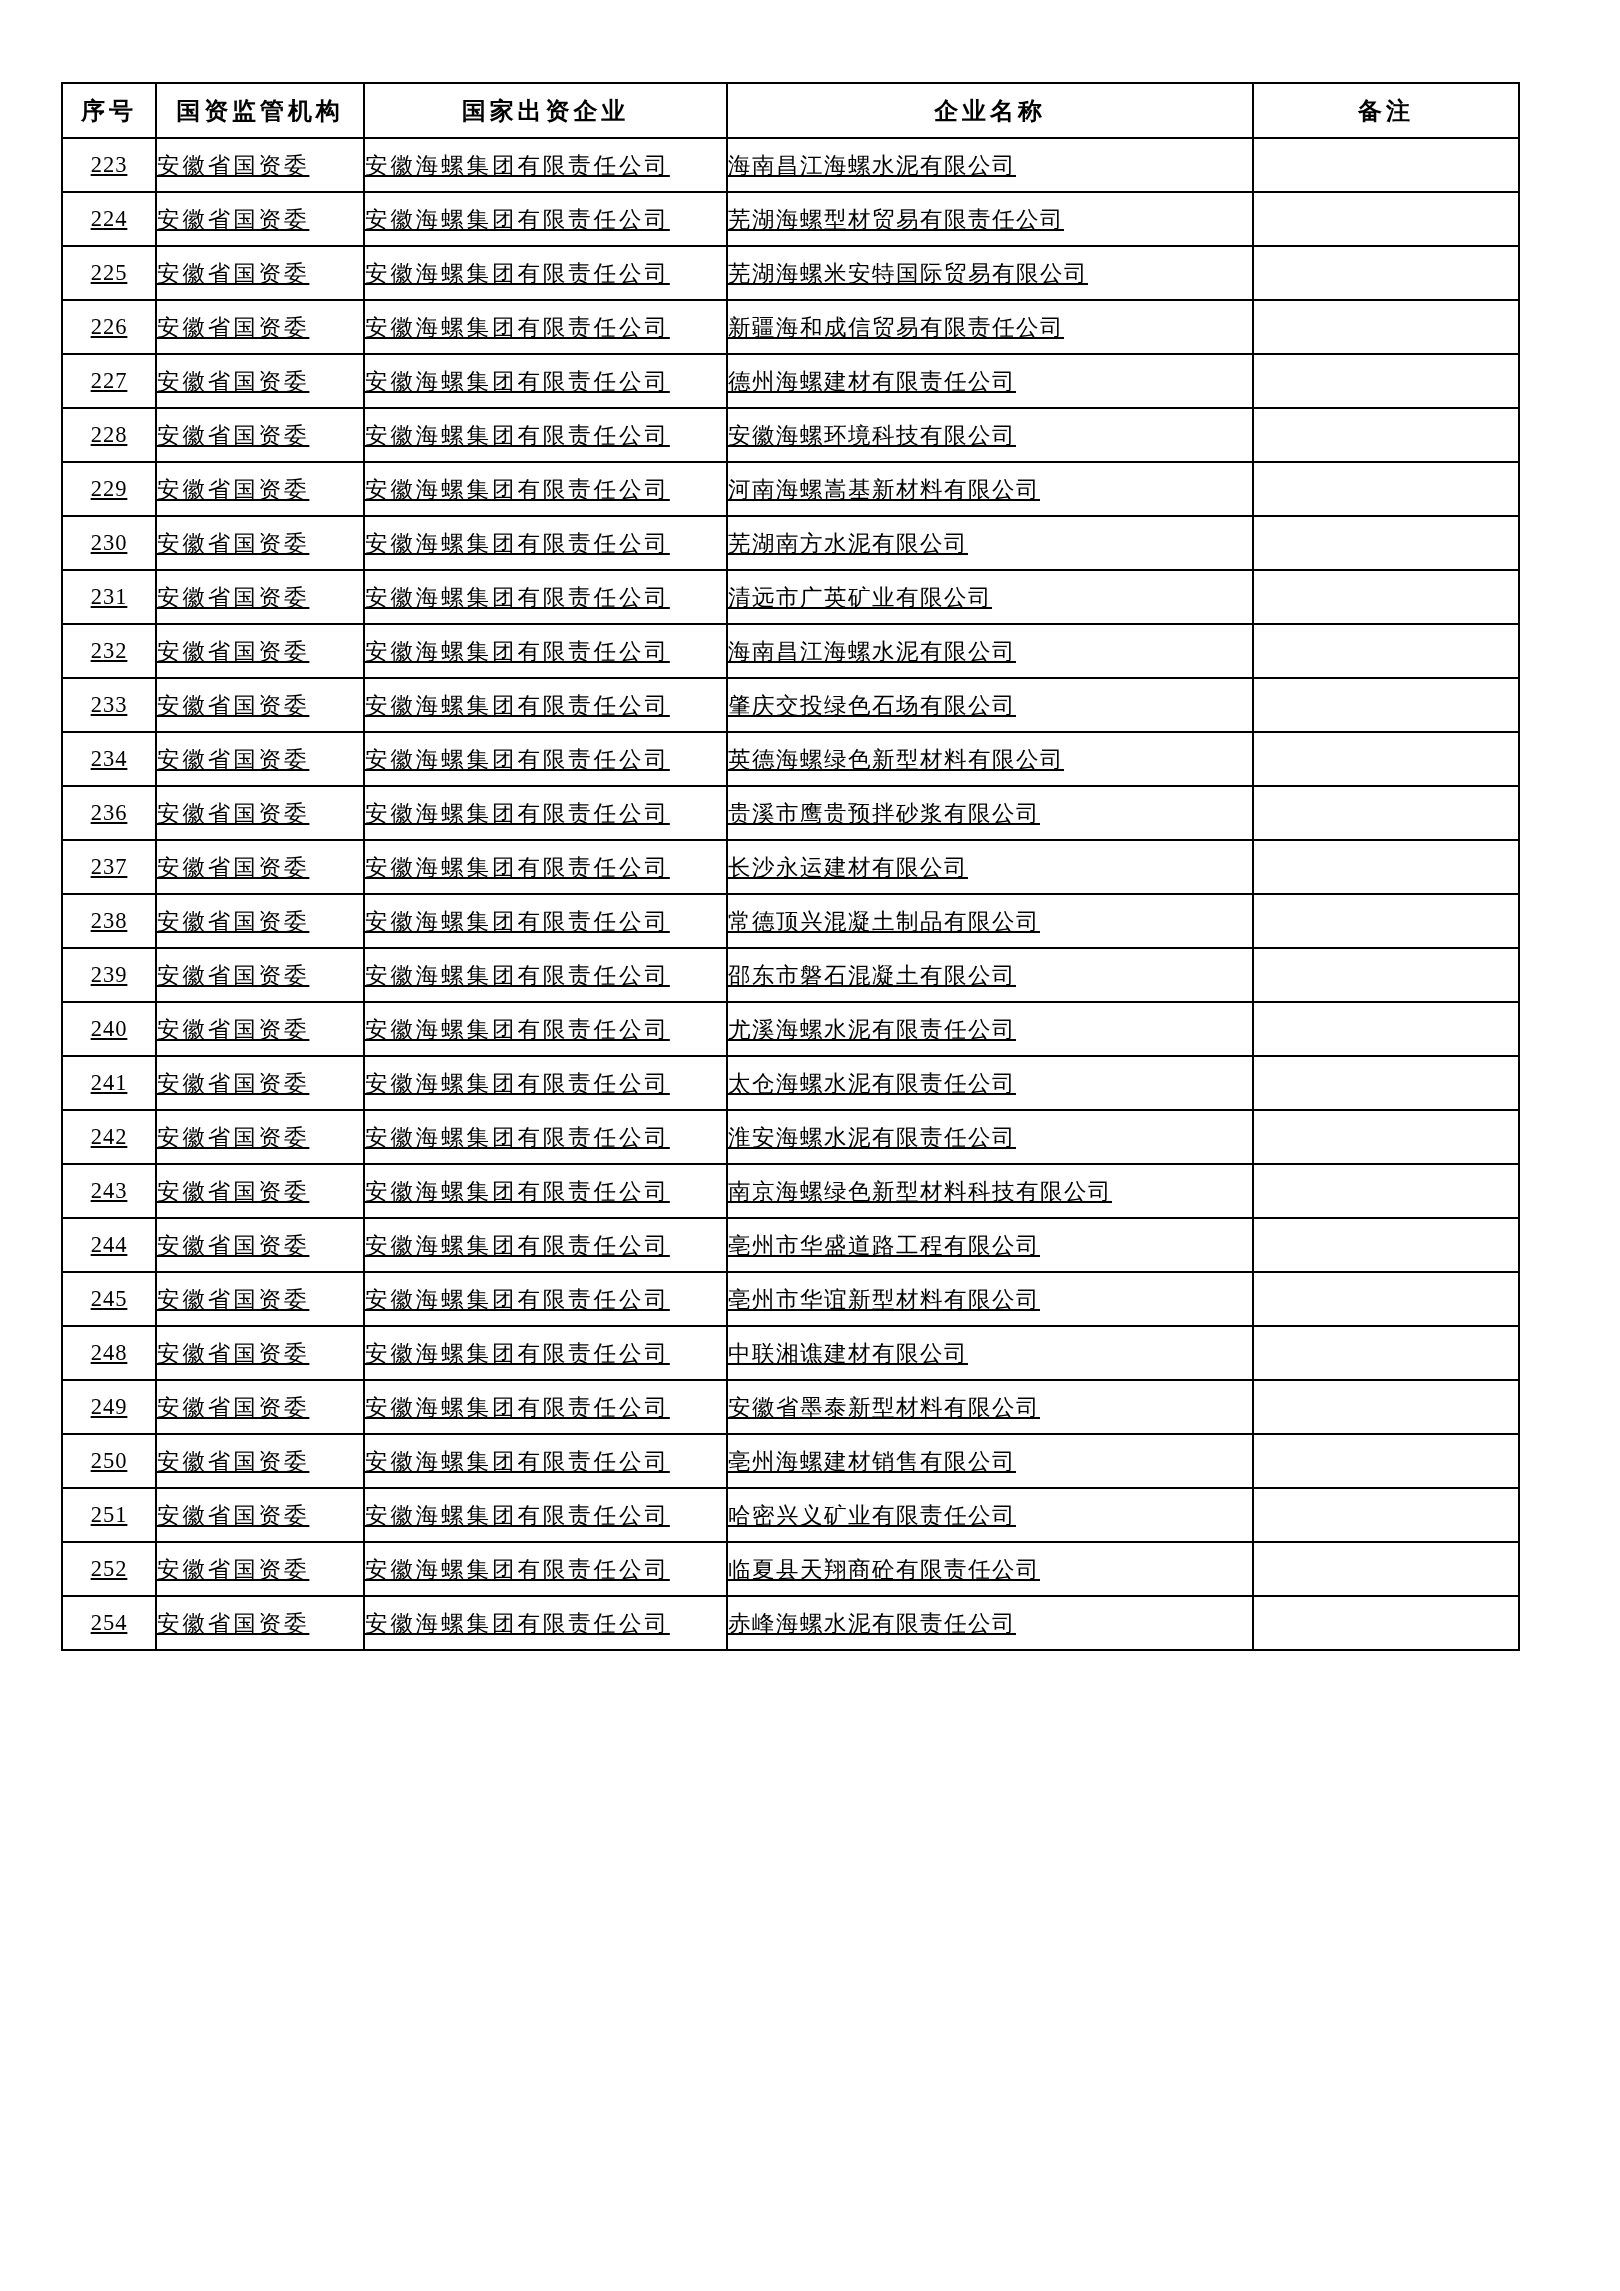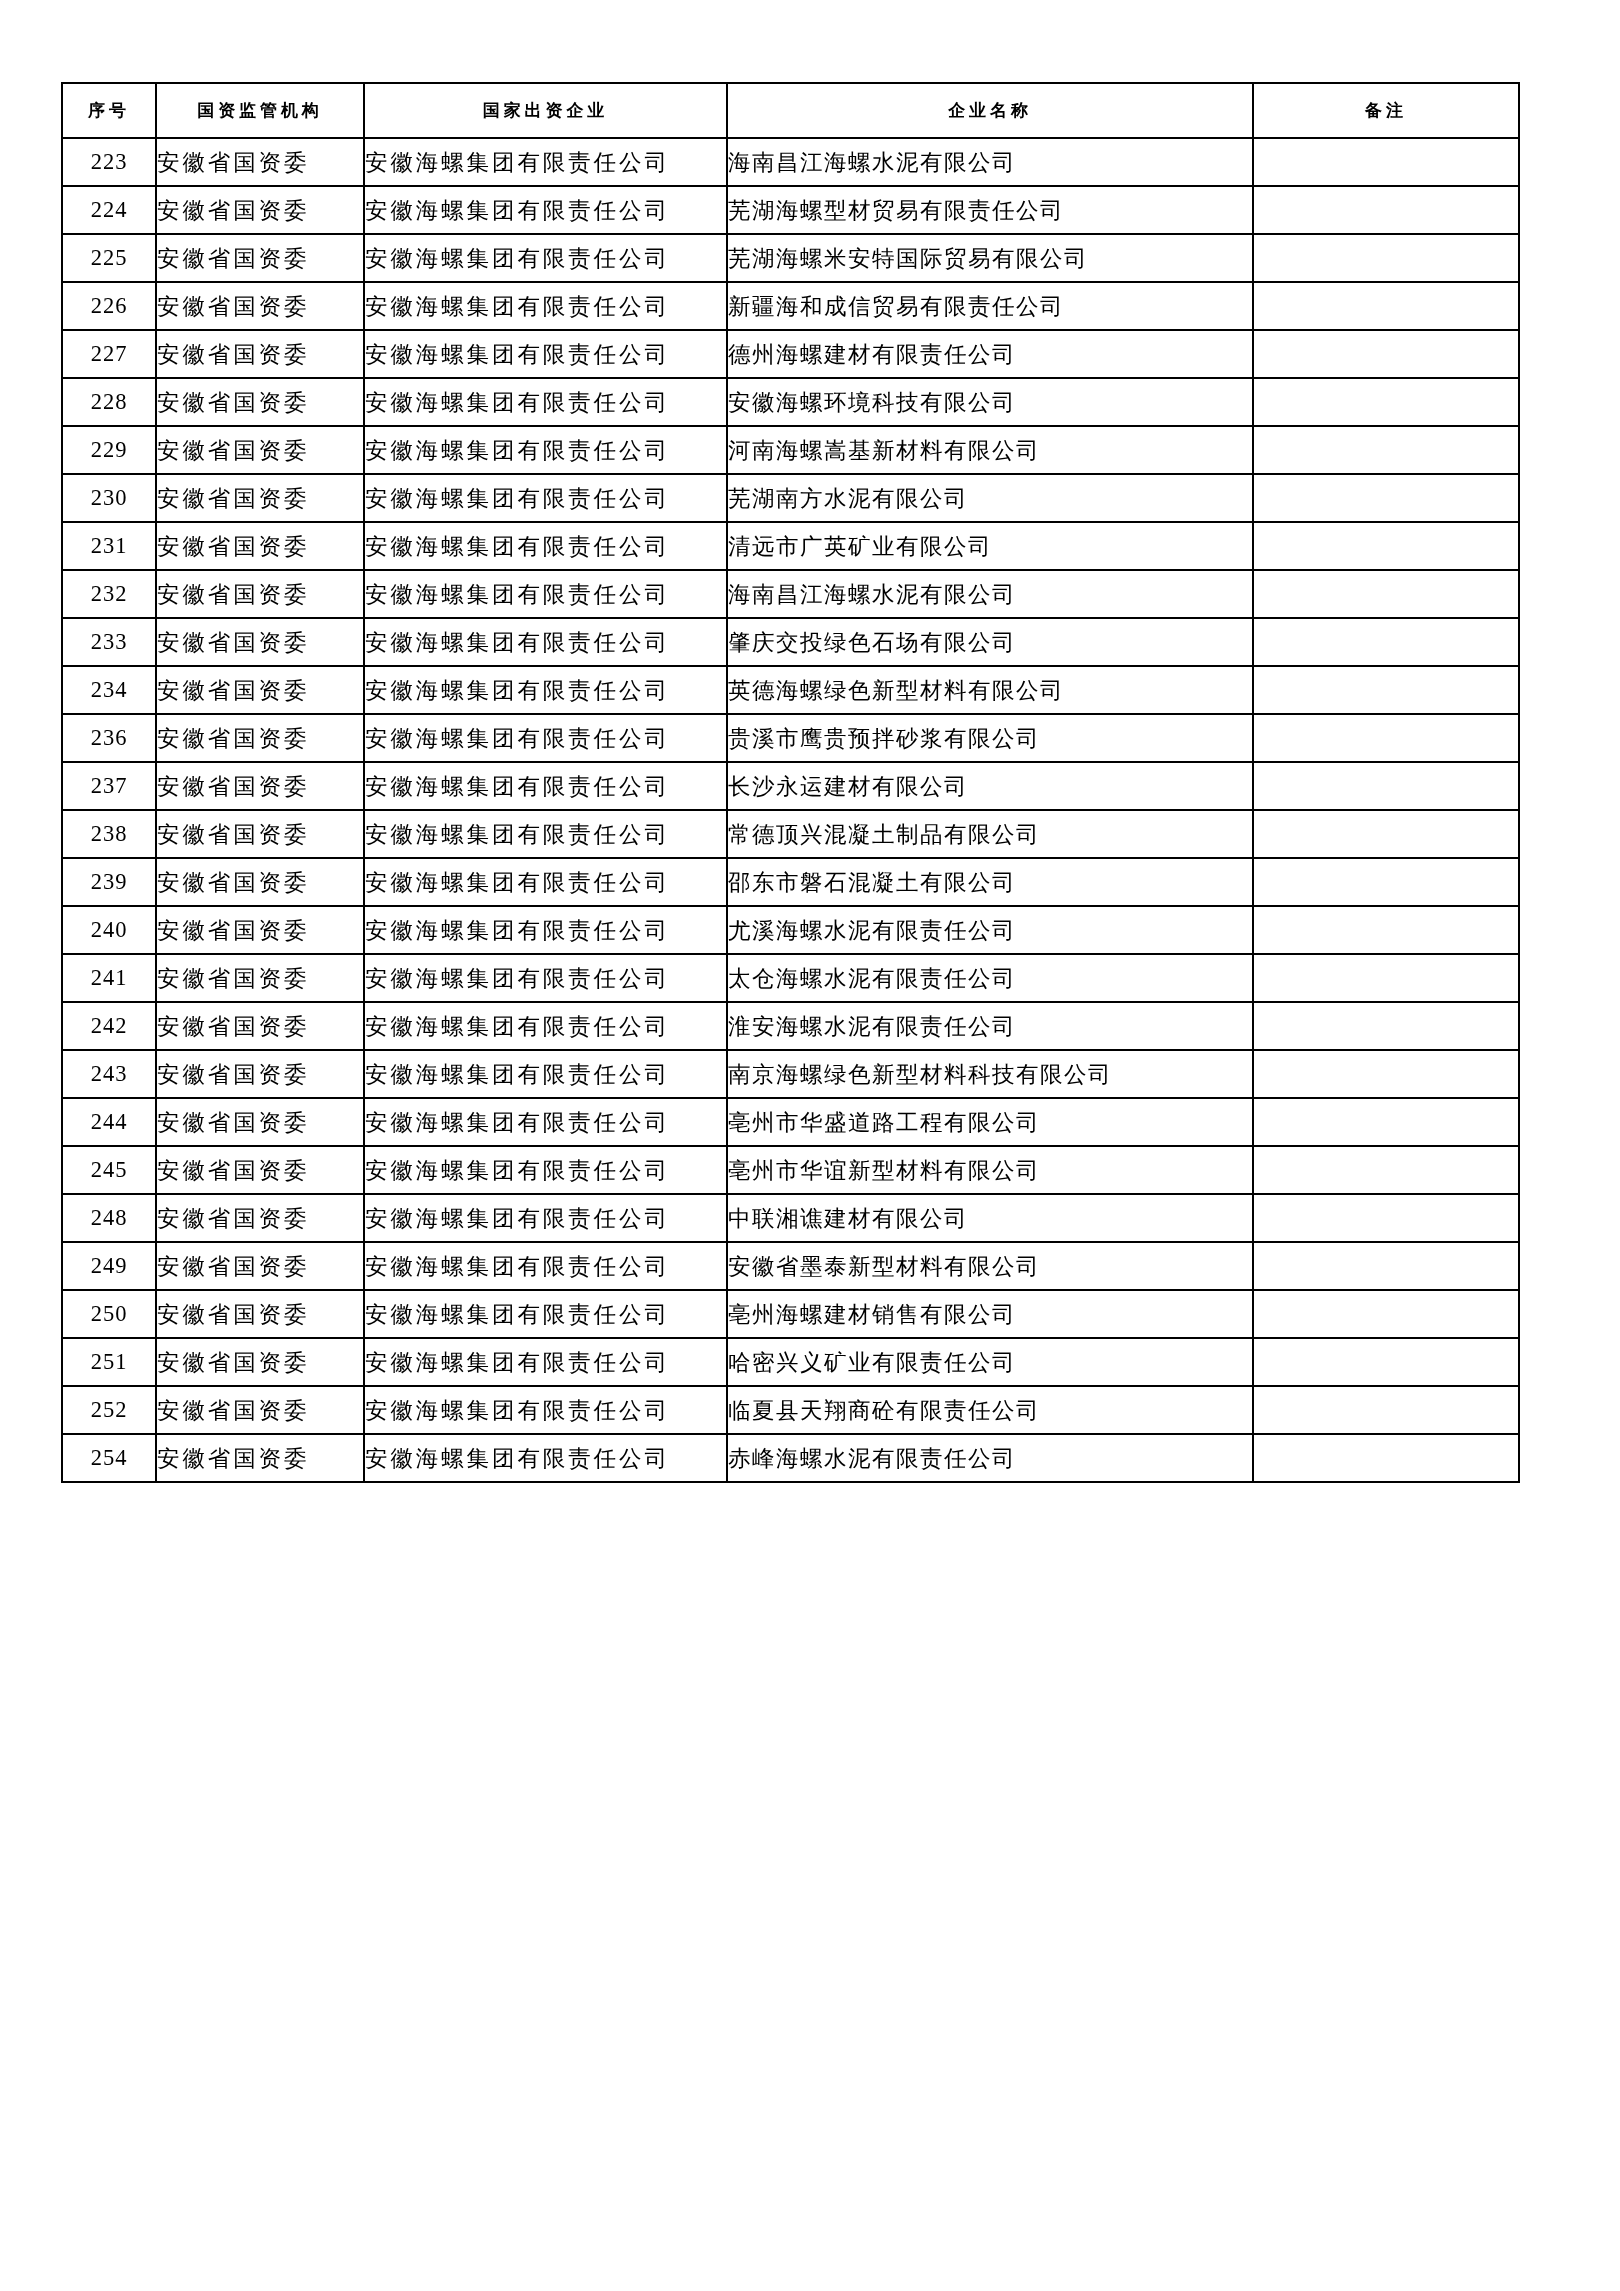--- a/index.html
+++ b/index.html
@@ -29,26 +29,27 @@
     overflow: hidden;
     white-space: nowrap;
     vertical-align: middle;
     padding: 0;
     box-sizing: border-box;
   }
   tr.header-row {
     height: 55px;
   }
   tr.data-row {
-    height: 48px;
+    height: 54px;
+    text-decoration: underline;
   }
   th.header-cell {
     font-family: "Liberation Sans", sans-serif;
     font-weight: bold;
-    font-size: 17px;
+    font-size: 24px;
     letter-spacing: 3.9px;
     color: #000000;
     text-align: center;
   }
   td.cell {
     font-family: "Liberation Serif", serif;
     font-size: 22.5px;
     color: #000000;
   }
   td.col-no {

